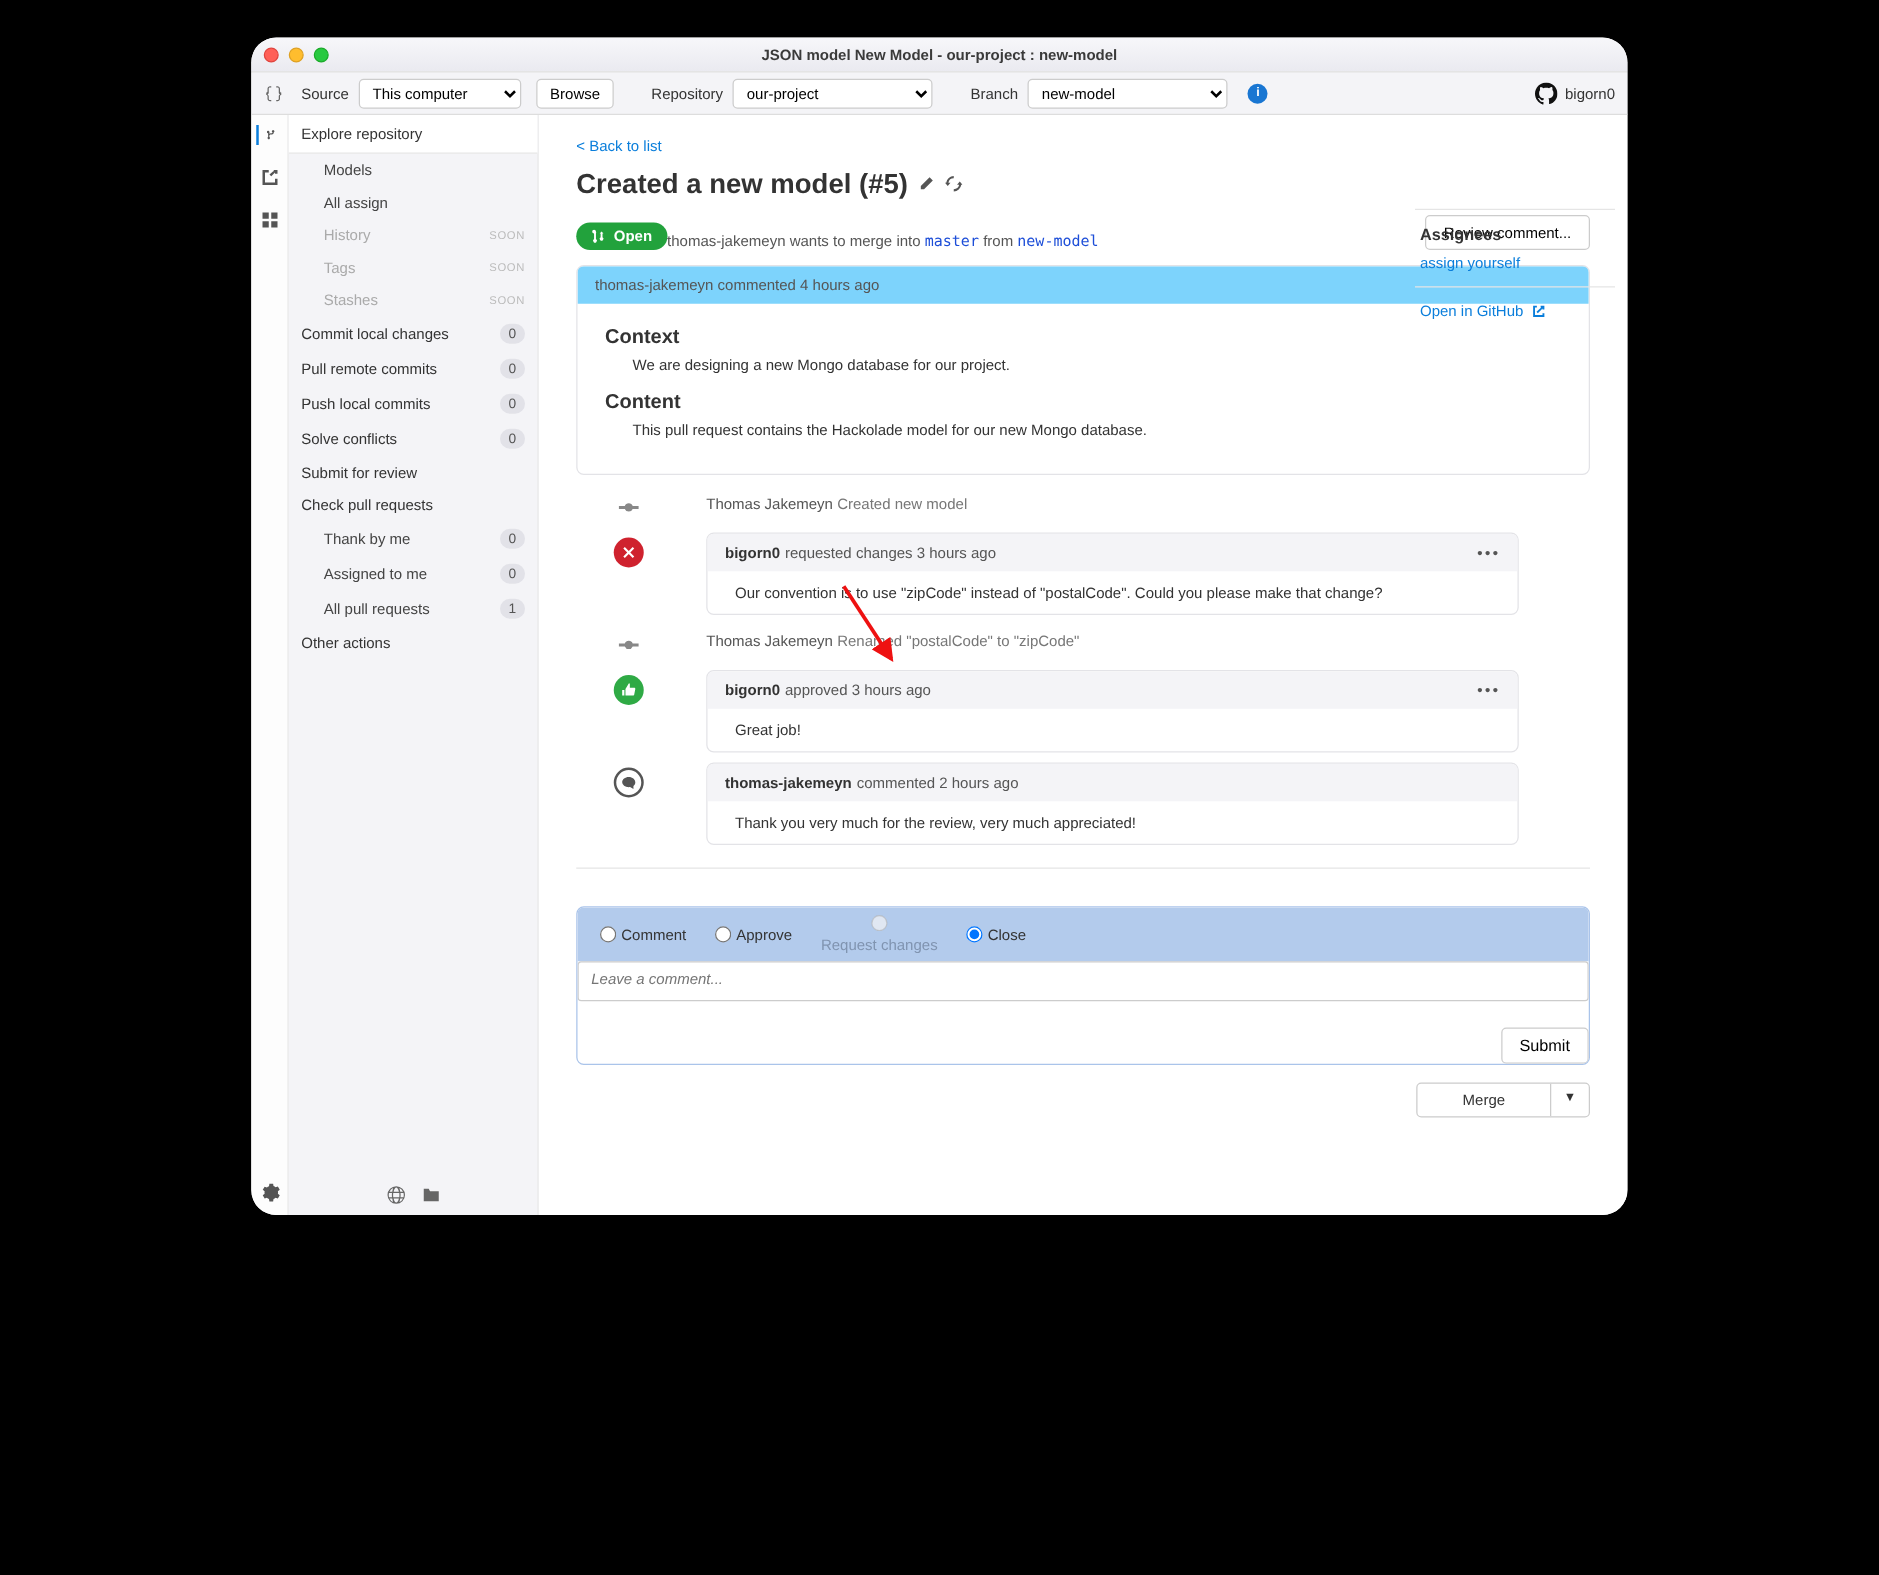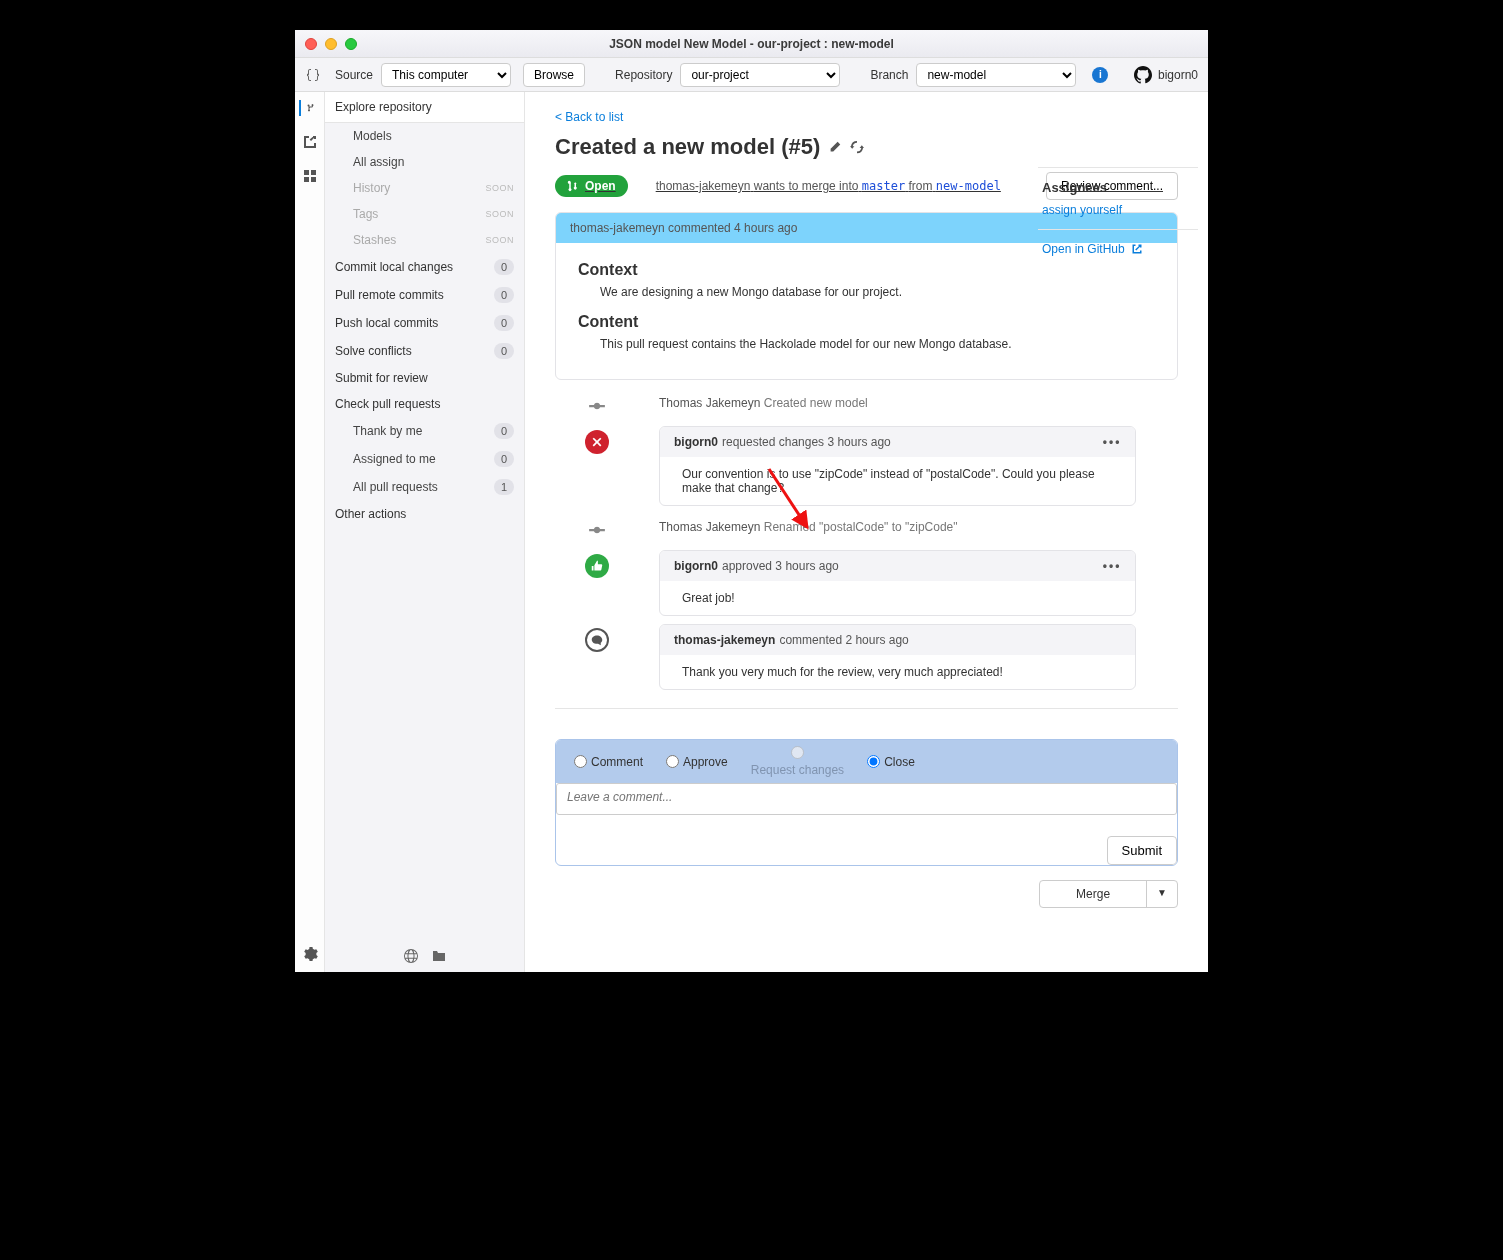--- a/index.html
+++ b/index.html
@@ -1,17 +1,17 @@
 <!DOCTYPE html>
 <html><head>
 <meta charset="utf-8">
 <style>
 * { box-sizing: border-box; margin: 0; padding: 0; font-family: -apple-system, BlinkMacSystemFont, "Segoe UI", Helvetica, Arial, sans-serif; }
 body { background: #000; display: flex; justify-content: center; align-items: flex-start; padding: 30px 0 80px 0; }
-.window { width: 913px; background: #fff; border-radius: 0; overflow: hidden; box-shadow: 0 10px 40px rgba(0,0,0,0.5); }
+.window { width: 1101px; background: #fff; border-radius: 20px; overflow: hidden; box-shadow: 0 10px 40px rgba(0,0,0,0.5); }
 .titlebar { background: linear-gradient(#f7f7fa, #eaeaf0); height: 28px; display: flex; align-items: center; padding: 0 10px; border-bottom: 1px solid #ddd; position: relative; }
 .traffic { display: flex; gap: 8px; }
 .traffic .dot { width: 12px; height: 12px; border-radius: 50%; }
 .dot.red { background: #ff5f57; border: 0.5px solid #e0443e; }
 .dot.yellow { background: #ffbd2e; border: 0.5px solid #dea123; }
 .dot.green { background: #28c940; border: 0.5px solid #1aab29; }
 .titlebar .title { position: absolute; left: 0; right: 0; text-align: center; font-size: 12px; font-weight: 600; color: #3a3a3a; pointer-events: none; }
 .toolbar { background: #f4f4f7; border-bottom: 1px solid #ddd; height: 34px; display: flex; align-items: center; padding: 0 10px; font-size: 12px; color: #333; }
 .toolbar .lbl { margin-right: 8px; }
 .toolbar .spacer { flex: 1; }
@@ -32,21 +32,21 @@
 .nav .row.sub { padding-left: 28px; color: #444; }
 .nav .row.sub.soon { color: #aaa; }
 .nav .row .soon-tag { margin-left: auto; font-size: 9px; color: #bbb; letter-spacing: 0.5px; }
 .nav .row .badge { margin-left: auto; background: #e2e2e8; color: #555; border-radius: 10px; padding: 0 7px; font-size: 11px; line-height: 16px; }
 .sidebar .footer { position: absolute; bottom: 8px; left: 0; right: 0; display: flex; gap: 12px; justify-content: center; }
 .sidebar .footer svg { width: 16px; height: 16px; fill: #666; }
 .main { background: #fff; padding: 18px 30px 40px 30px; font-size: 13px; color: #333; position: relative; }
 .backlink { color: #0a7edb; font-size: 12px; cursor: pointer; }
 .pr-title { font-size: 22px; font-weight: 600; margin: 10px 0 12px 0; display: flex; align-items: center; gap: 8px; }
 .pr-title .mini { width: 14px; height: 14px; fill: #555; cursor: pointer; }
-.merge-row { display: flex; align-items: center; gap: 28px; margin-bottom: 12px; text-decoration: underline; }
+.merge-row { display: flex; align-items: flex-end; gap: 0; margin-bottom: 12px; }
 .open-pill { background: #22a23c; color: #fff; border-radius: 16px; padding: 4px 12px; font-size: 12px; font-weight: 600; display: inline-flex; align-items: center; gap: 6px; }
 .merge-row .desc { font-size: 12px; color: #555; }
 .merge-row .desc .mono { font-family: SFMono-Regular, Consolas, monospace; color: #1d4ed8; }
 .review-btn { margin-left: auto; border: 1px solid #ccc; background: #fff; border-radius: 4px; padding: 6px 14px; font-size: 12px; cursor: pointer; }
 .panel { border: 1px solid #e3e3e7; border-radius: 6px; overflow: hidden; margin-top: 4px; width: 92%; }
 .panel .head { background: #7dd3fc; padding: 8px 14px; font-size: 12px; color: #555; display: flex; align-items: center; }
 .panel .body-txt { padding: 14px 22px; }
 .panel h3 { font-size: 16px; margin-bottom: 6px; margin-top: 4px; }
 .panel p { font-size: 12px; color: #333; margin: 6px 0 14px 22px; }
 .timeline { margin-top: 10px; }

